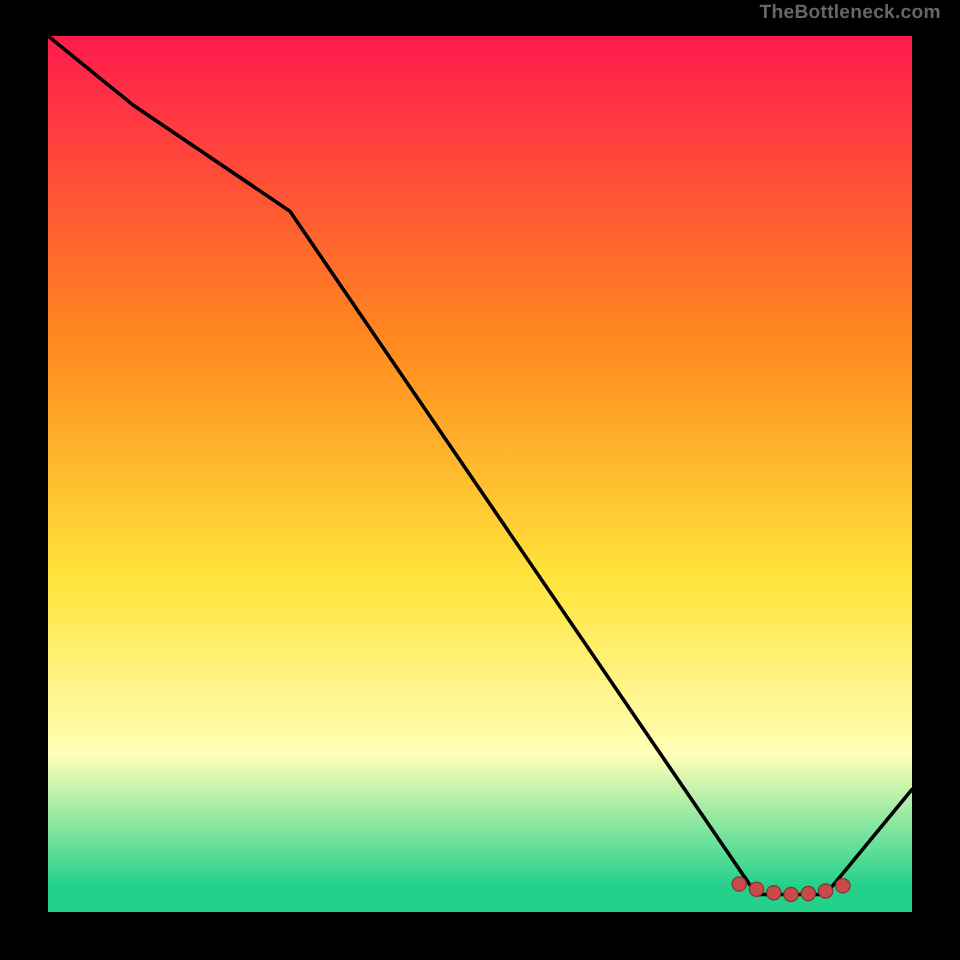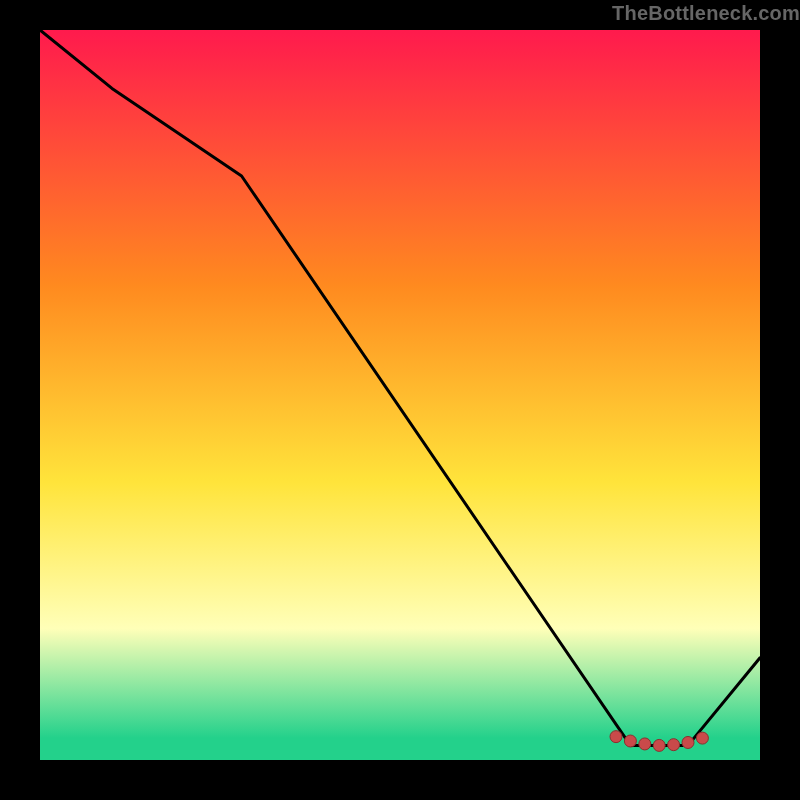--- a/index.html
+++ b/index.html
@@ -13,23 +13,23 @@
   }
   .frame {
     position: relative;
     width: 800px;
     height: 800px;
     background: #000;
   }
   .watermark {
     position: absolute;
     top: 2px;
-    right: 0;
+    right: 16px;
     color: #666666;
-    font-size: 20px;
+    font-size: 16px;
     font-weight: 600;
     letter-spacing: 0.2px;
     z-index: 10;
   }
   .plot-area {
     position: absolute;
     left: 40px;
     top: 30px;
     width: 720px;
     height: 730px;

